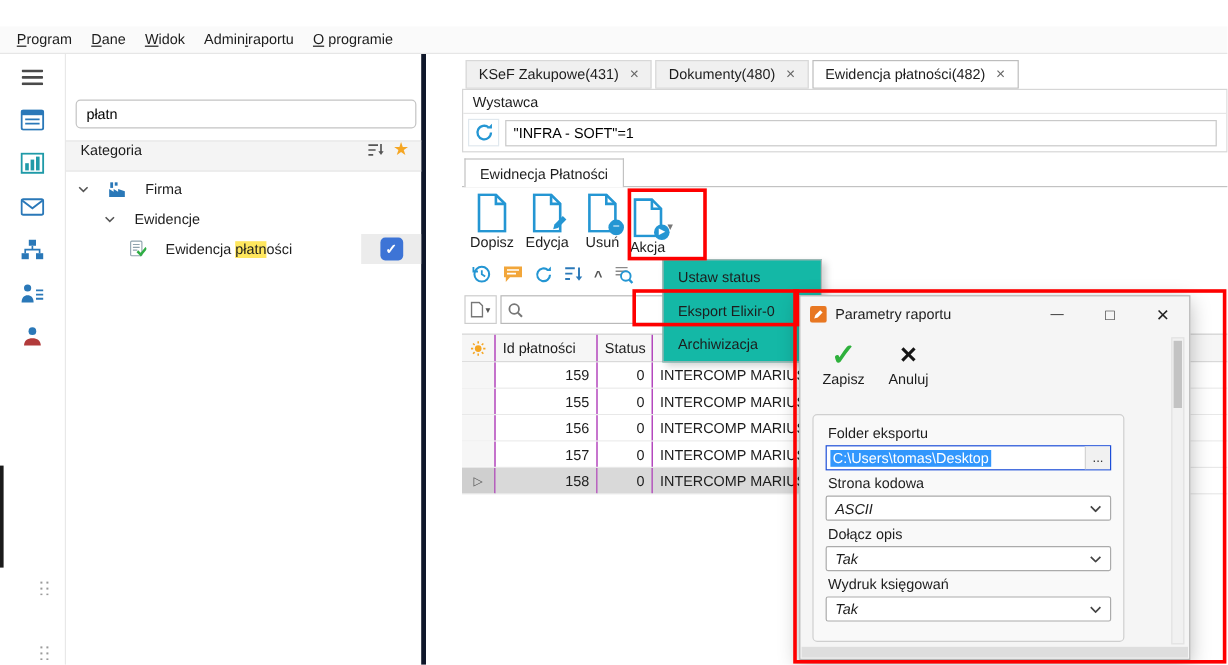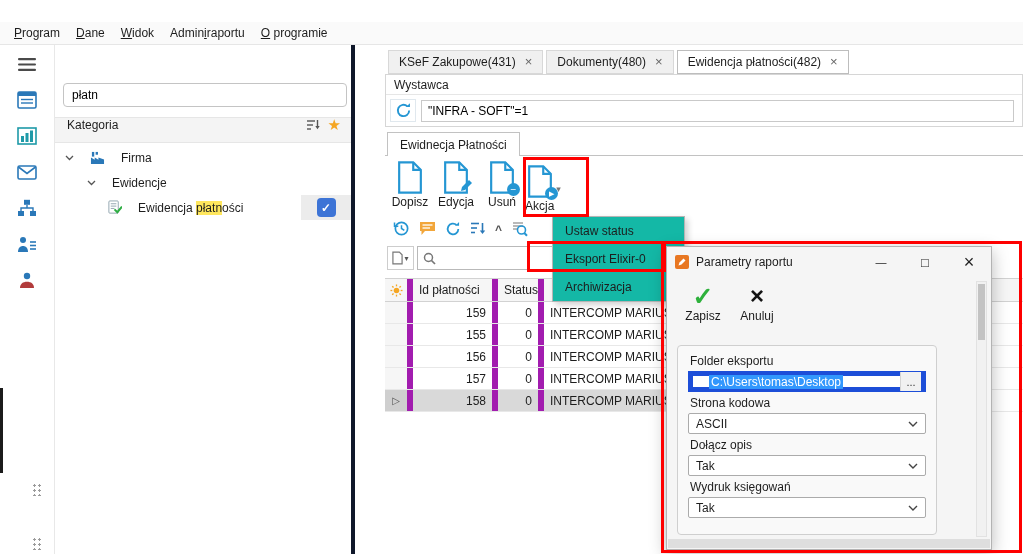--- a/index.html
+++ b/index.html
@@ -66,21 +66,21 @@
   .page-btn { width:27px; height:24px; border:1px solid #cdcdcd; background:#fff; display:flex; align-items:center; justify-content:center; gap:1px; }
   .page-btn .pv { font-size:8px; color:#555; }
   .quick-search { width:250px; height:24px; border:1px solid #b9b9b9; background:#fff; display:flex; align-items:center; gap:4px; padding-left:5px; }
   .quick-search input { border:none; outline:none; flex:1; height:20px; font:12px "Liberation Sans",sans-serif; }
 
   
   .grid { position:absolute; top:233px; left:0; right:0; }
   .g-head, .g-row { display:flex; }
   .g-head { height:24px; background:#f6f6f6; border-top:1px solid #d2d2d2; border-bottom:1px solid #d2d2d2; }
   .g-row { height:22px; border-bottom:1px solid #e8e8e8; background:#fff; }
-  .gc { border-right:6px solid #a21caf; display:flex; align-items:center; padding:0 6px; white-space:nowrap; overflow:hidden; }
+  .gc { border-right:1px solid #a21caf; display:flex; align-items:center; padding:0 6px; white-space:nowrap; overflow:hidden; }
   .gc0 { width:28px; background:#f6f6f6; justify-content:center; padding:0; }
   .gc1 { width:85px; }
   .gc2 { width:46px; }
   .gc3 { width:310px; }
   .num { justify-content:flex-end; }
   .g-row.selected .gc { background:#d9d9d9; }
   .g-row.selected .gc0 { background:#cfcfcf; color:#555; font-size:10px; }
 
   
   .action-menu { position:absolute; left:552px; top:216px; width:133px; background:#14b8a6; border:1px solid #b5b5b5; box-shadow:3px 3px 6px rgba(0,0,0,.18); z-index:15; }
@@ -92,24 +92,24 @@
   .win-controls { margin-left:auto; display:flex; height:30px; }
   .win-btn { width:44px; height:30px; display:flex; align-items:center; justify-content:center; color:#222; font-size:11px; }
   .win-btn.max { font-size:13px; }
   .win-btn.close { font-size:18px; }
   .dlg-toolbar { height:56px; display:flex; gap:6px; padding:6px 0 0 12px; }
   .dlg-btn { width:48px; display:flex; flex-direction:column; align-items:center; }
   .dlg-check { color:#2eb13c; font-size:25px; font-weight:bold; line-height:26px; }
   .dlg-x { color:#141414; font-size:24px; font-weight:bold; line-height:26px; }
   .dlg-group { position:absolute; left:10px; top:98px; width:260px; height:190px; background:#f9f9f9; border:1px solid #cfcfcf; border-radius:4px; padding:4px 10px; }
   .fld-label { margin:4px 0 3px 2px; }
-  .fld-input { height:21px; background:#fff; border:5px solid #1d4ed8; display:flex; align-items:center; padding-left:16px; }
+  .fld-input { height:21px; background:#fff; border:1px solid #1d4ed8; display:flex; align-items:center; padding-left:3px; }
   .sel-text { background:#3297fd; color:#fff; padding:0 2px; white-space:nowrap; }
   .browse-btn { margin-left:auto; width:21px; height:19px; background:#f1f1f1; border-left:1px solid #d4d4d4; display:flex; align-items:center; justify-content:center; color:#333; font-size:11px; line-height:8px; }
-  .fld-select { height:21px; background:#fff; border:1px solid #ababab; border-radius:2px; display:flex; align-items:center; justify-content:space-between; padding:0 7px; }
+  .fld-select { height:21px; background:#fff; border:1px solid #ababab; border-radius:2px; display:flex; align-items:center; justify-content:space-between; padding:0 7px;font-style:italic; }
   .dlg-vscroll { position:absolute; right:4px; top:34px; bottom:12px; width:11px; background:#f1f1f1; border:1px solid #e2e2e2; }
   .dlg-vscroll .thumb { position:absolute; top:2px; left:1px; width:7px; height:56px; background:#c3c3c3; }
   .dlg-hbar { position:absolute; left:1px; right:1px; bottom:1px; height:9px; background:#dedede; }
 
   
   .ann { position:absolute; border:3px solid #fe0000; z-index:30; pointer-events:none; }
   .ann-akcja { left:523px; top:157px; width:66px; height:60px; }
   .ann-menu { left:527px; top:241px; width:139px; height:31px; }
   .ann-dialog { left:661px; top:241px; width:361px; height:312px; }
 </style>

